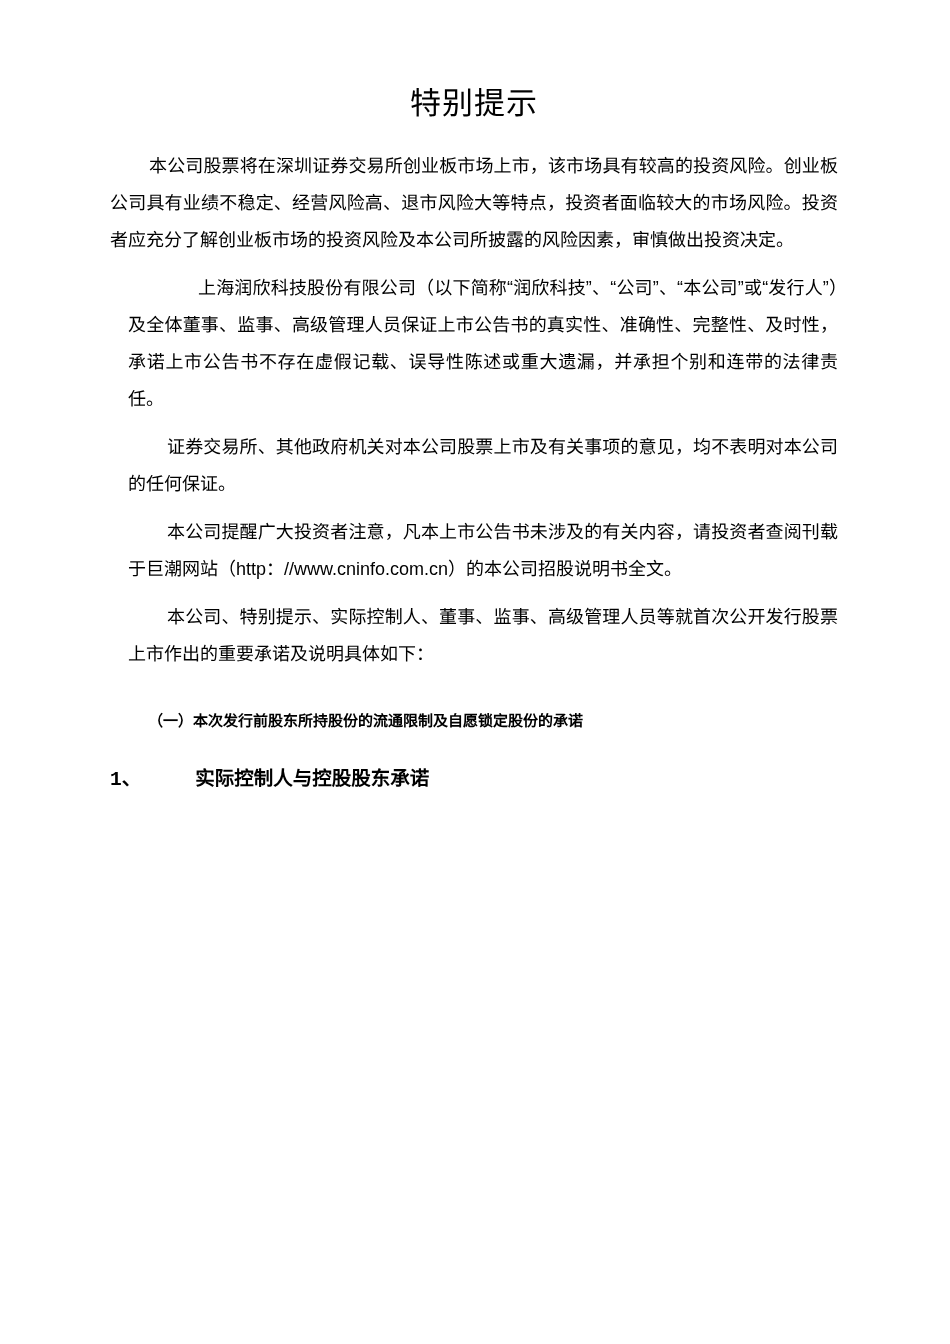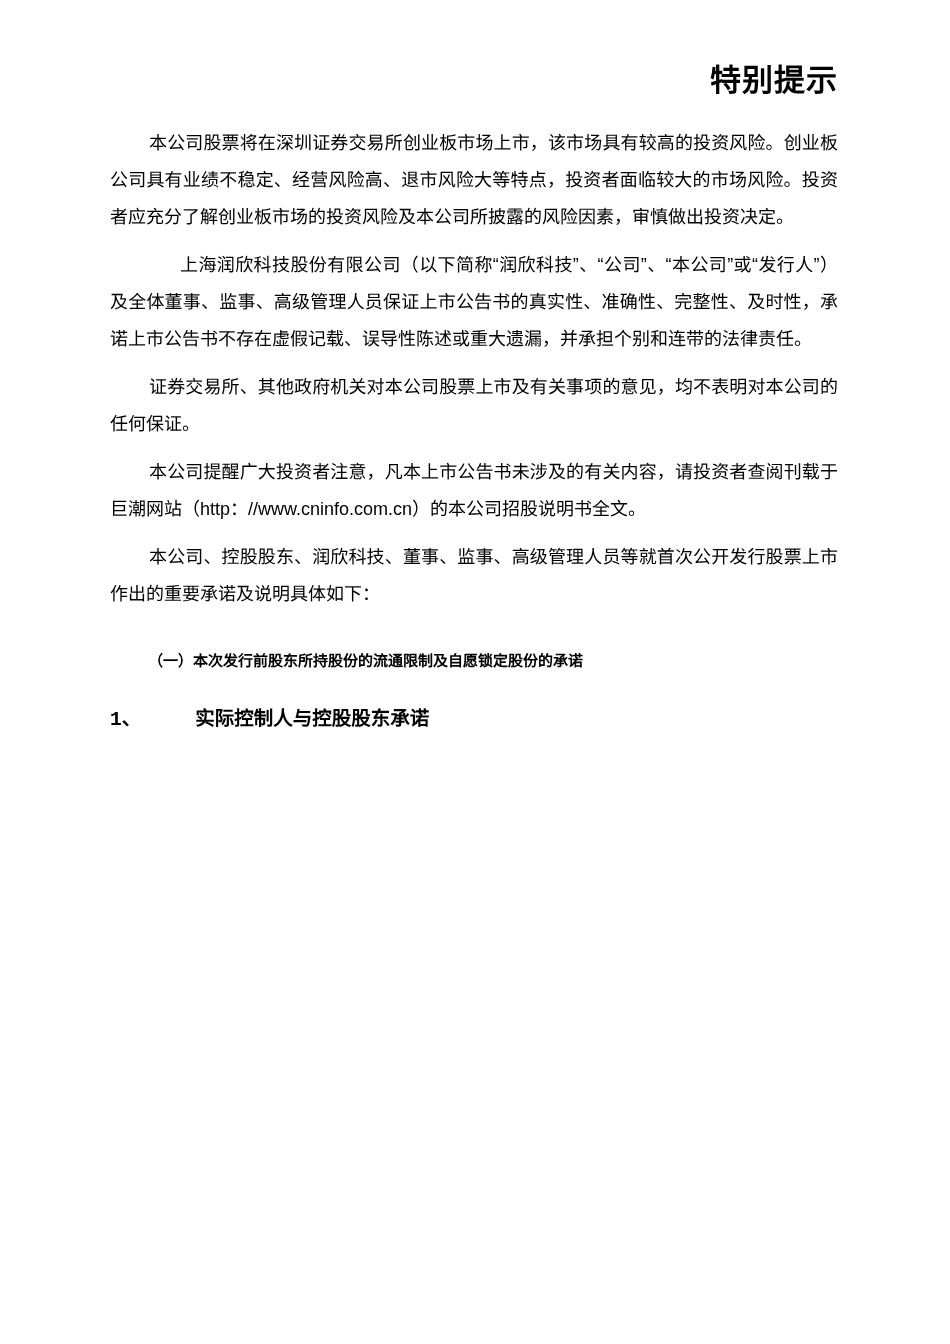--- a/index.html
+++ b/index.html
@@ -24,27 +24,27 @@
     left: 0;
     width: 950px;
     height: 1344px;
     box-sizing: border-box;
     padding: 0 112px 0 110px;
   }
 
   
   .doc-title {
     font-family: "Liberation Sans", "DejaVu Sans", sans-serif;
-    font-weight: bold;
+    font-weight: normal;
     font-size: 31px;
     line-height: 1.25;
-    text-align: right;
+    text-align: center;
     letter-spacing: 1px;
     margin: 0;
-    padding-top: 62px;
+    padding-top: 85px;
   }
 
   .section-title {
     font-family: "Liberation Sans", "DejaVu Sans", sans-serif;
     font-weight: normal;
     font-size: 30px;
     line-height: 1.3;
     text-align: center;
     margin: 0;
     padding-top: 57px;
@@ -67,21 +67,21 @@
   
   .para {
     font-family: Liberation Sans, sans-serif;
     font-size: 18px;
     line-height: 37px;
     text-align: justify;
     text-justify: inter-ideograph;
     margin: 0;
     text-indent: 39px;
   }
-  .para + .para { margin-top: 11px; }
+  .para + .para { margin-top: 11px; margin-left: 18px; }
 
   .para-first { padding-top: 24px; }
 
   
   .para-wide-indent { text-indent: 70px; }
 
   
   .subhead {
     font-family: "Liberation Sans", "DejaVu Sans", sans-serif;
     font-size: 15px;
@@ -113,21 +113,21 @@
 
 
   <p class="para para-first">本公司股票将在深圳证券交易所创业板市场上市，该市场具有较高的投资风险。创业板公司具有业绩不稳定、经营风险高、退市风险大等特点，投资者面临较大的市场风险。投资者应充分了解创业板市场的投资风险及本公司所披露的风险因素，审慎做出投资决定。</p>
 
   <p class="para para-wide-indent">上海润欣科技股份有限公司（以下简称“润欣科技”、“公司”、“本公司”或“发行人”）及全体董事、监事、高级管理人员保证上市公告书的真实性、准确性、完整性、及时性，承诺上市公告书不存在虚假记载、误导性陈述或重大遗漏，并承担个别和连带的法律责任。</p>
 
   <p class="para">证券交易所、其他政府机关对本公司股票上市及有关事项的意见，均不表明对本公司的任何保证。</p>
 
   <p class="para">本公司提醒广大投资者注意，凡本上市公告书未涉及的有关内容，请投资者查阅刊载于巨潮网站（http：//www.cninfo.com.cn）的本公司招股说明书全文。</p>
 
-  <p class="para">本公司、控股股东、润欣科技、董事、监事、高级管理人员等就首次公开发行股票上市作出的重要承诺及说明具体如下：</p>
+  <p class="para">本公司、特别提示、实际控制人、董事、监事、高级管理人员等就首次公开发行股票上市作出的重要承诺及说明具体如下：</p>
 
   <h3 class="subhead subhead-a">（一）本次发行前股东所持股份的流通限制及自愿锁定股份的承诺</h3>
 
   <h4 class="subhead-num">
     <span>1、</span><span class="num-gap"></span><span>实际控制人与控股股东承诺</span>
   </h4>
 
 
 </div>
 

